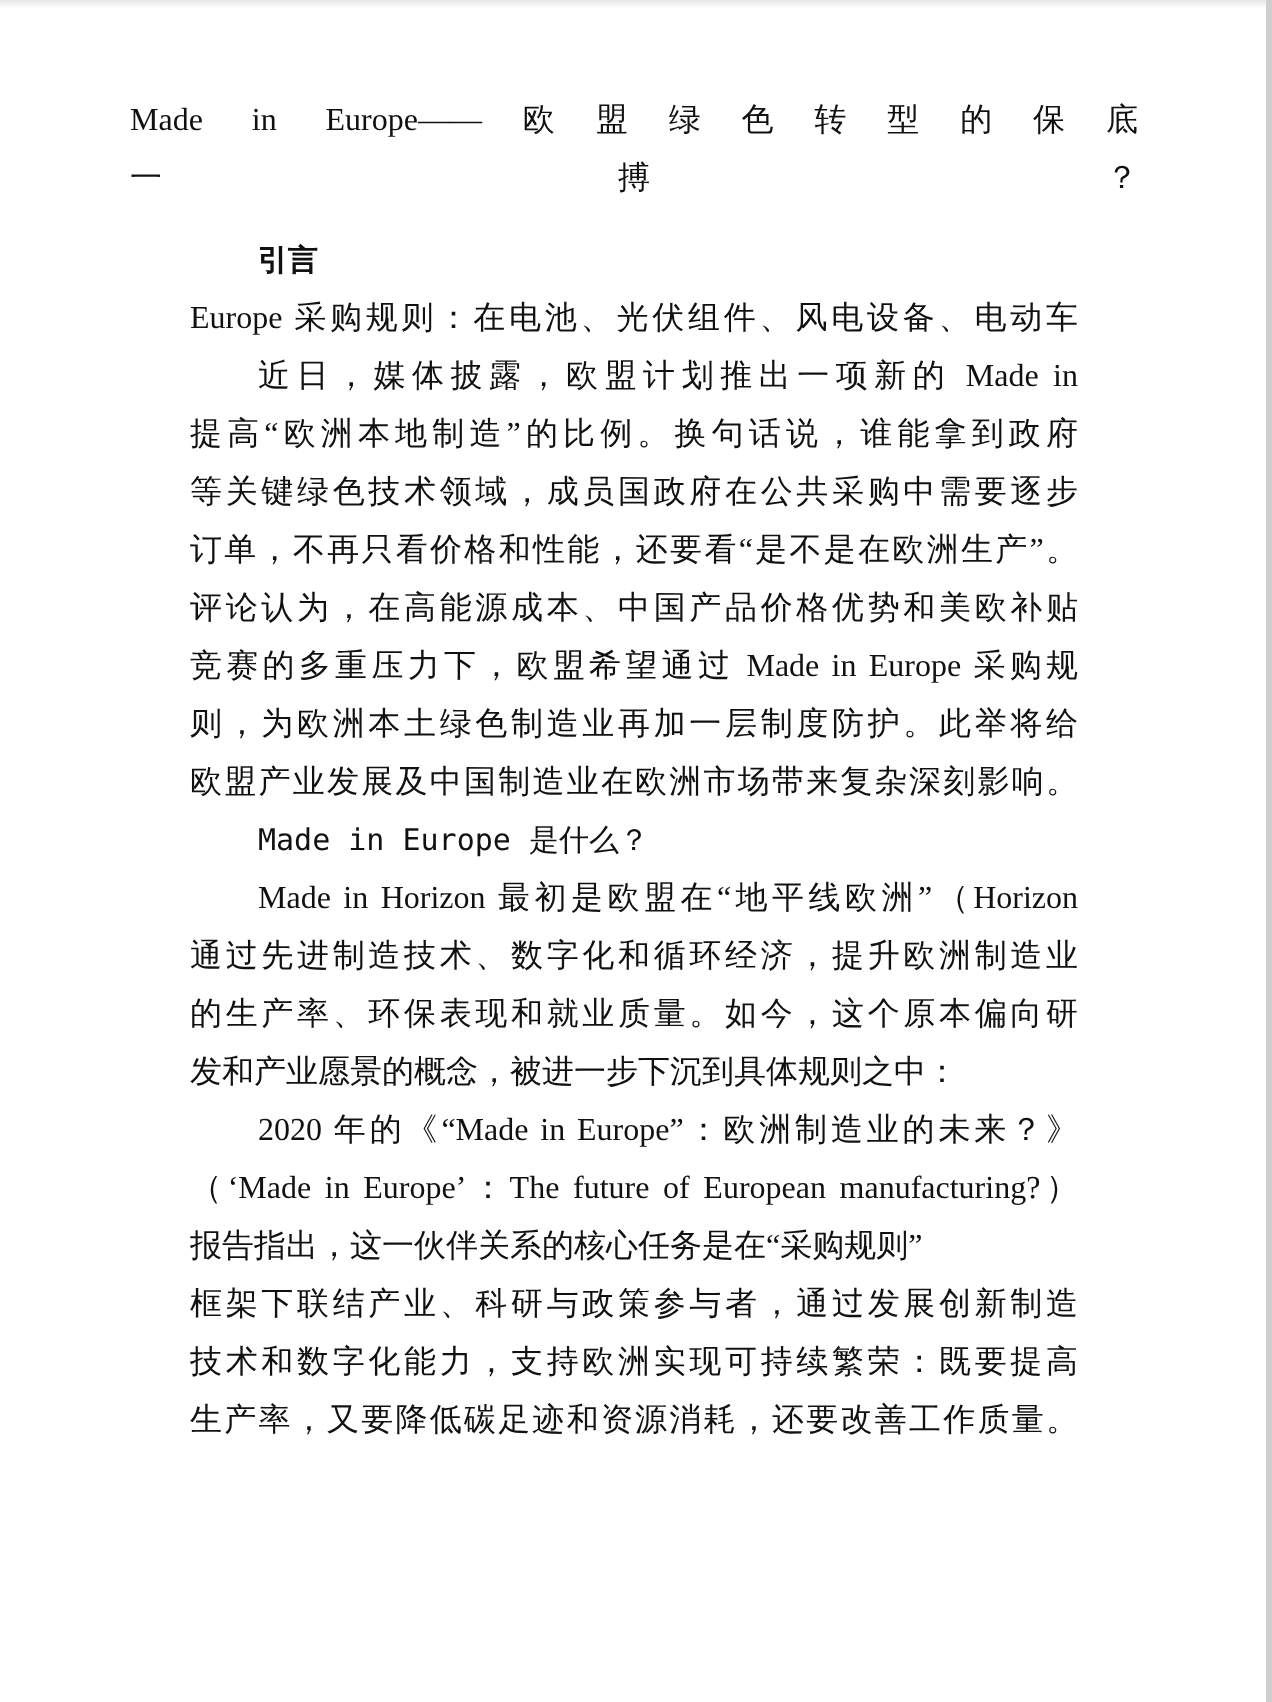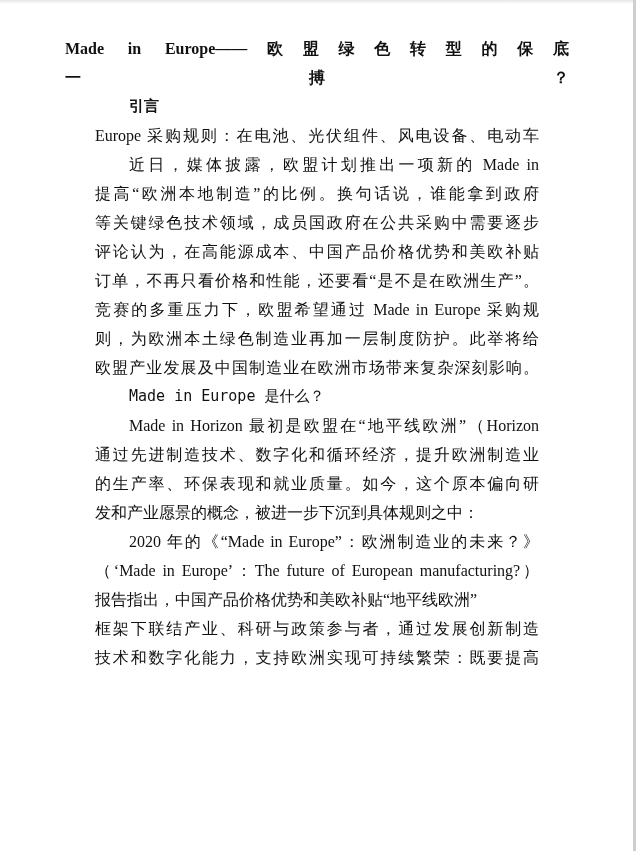--- a/index.html
+++ b/index.html
@@ -16,25 +16,25 @@
   }
   .right-rule {
     position: absolute; left: 633px; top: 0; width: 3px; height: 851px;
     background: #cfcfcf;
   }
   .page {
     position: absolute; left: 95px; top: 34px; width: 444px;
   }
   .title {
     font-family: "Liberation Serif", "DejaVu Serif", serif;
-    font-weight: bold;
+    font-weight: normal;
     font-size: 24px;
     line-height: 32px;
     text-align: center;
-    margin: 0 -30px;
+    margin: 12px -30px;
     letter-spacing: 0px;
   }
   .title .line { display: block; white-space: nowrap; }
   .body { margin-top: 0; }
   .line {
     display: block;
     white-space: nowrap;
     font-size: 16px;
     line-height: 29px;
     height: 29px;
@@ -64,37 +64,38 @@
   </div>
 
   <div class="body">
     <span class="line indent heading cjk">引言</span>
 
     <div>
       <span class="line">Europe 采购规则：在电池、光伏组件、风电设备、电动车</span>
       <span class="line indent">近日，媒体披露，欧盟计划推出一项新的 Made in</span>
       <span class="line">提高“欧洲本地制造”的比例。换句话说，谁能拿到政府</span>
       <span class="line">等关键绿色技术领域，成员国政府在公共采购中需要逐步</span>
+      <span class="line">订单，不再只看价格和性能，还要看“是不是在欧洲生产”。</span>
       <span class="line">评论认为，在高能源成本、中国产品价格优势和美欧补贴</span>
-      <span class="line">订单，不再只看价格和性能，还要看“是不是在欧洲生产”。</span>
       <span class="line">竞赛的多重压力下，欧盟希望通过 Made in Europe 采购规</span>
       <span class="line">则，为欧洲本土绿色制造业再加一层制度防护。此举将给</span>
       <span class="line">欧盟产业发展及中国制造业在欧洲市场带来复杂深刻影响。</span>
     </div>
 
     <span class="line indent heading">Made in Europe 是什么？</span>
 
     <div>
       <span class="line indent">Made in Horizon 最初是欧盟在“地平线欧洲”（Horizon</span>
       <span class="line">通过先进制造技术、数字化和循环经济，提升欧洲制造业</span>
       <span class="line">的生产率、环保表现和就业质量。如今，这个原本偏向研</span>
       <span class="line last">发和产业愿景的概念，被进一步下沉到具体规则之中：</span>
     </div>
 
     <div>
       <span class="line indent">2020 年的《“Made in Europe”：欧洲制造业的未来？》</span>
       <span class="line">（‘Made in Europe’：The future of European manufacturing?）</span>
-      <span class="line last">报告指出，中国产品价格优势和美欧补贴“地平线欧洲”</span>
+      <span class="line last">报告指出，这一伙伴关系的核心任务是在“采购规则”</span>
       <span class="line">框架下联结产业、科研与政策参与者，通过发展创新制造</span>
       <span class="line">技术和数字化能力，支持欧洲实现可持续繁荣：既要提高</span>
+      <span class="line">生产率，又要降低碳足迹和资源消耗，还要改善工作质量。</span>
     </div>
   </div>
 </div>
 
 </body></html>

